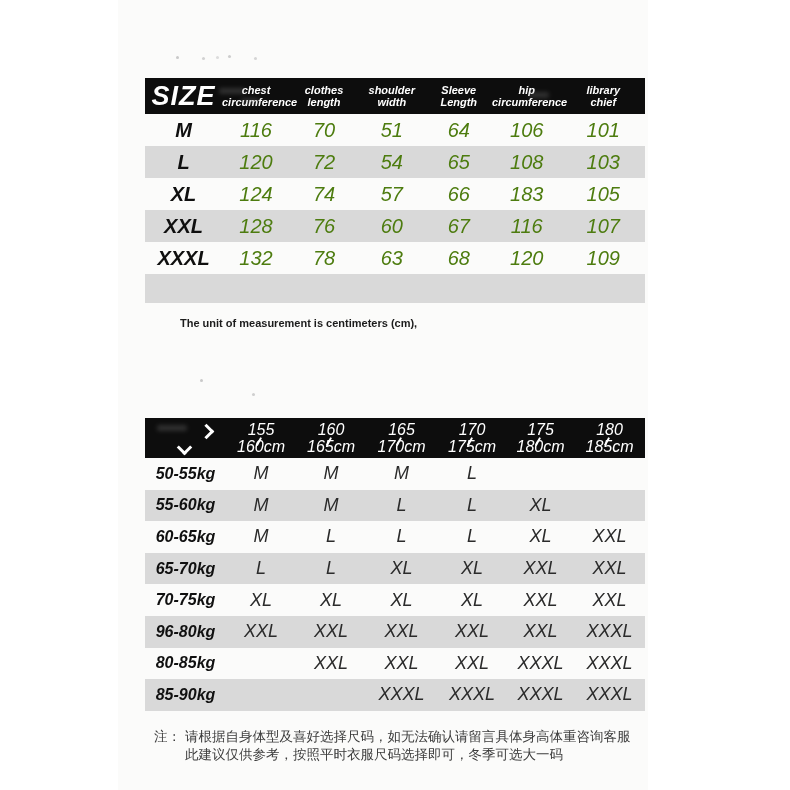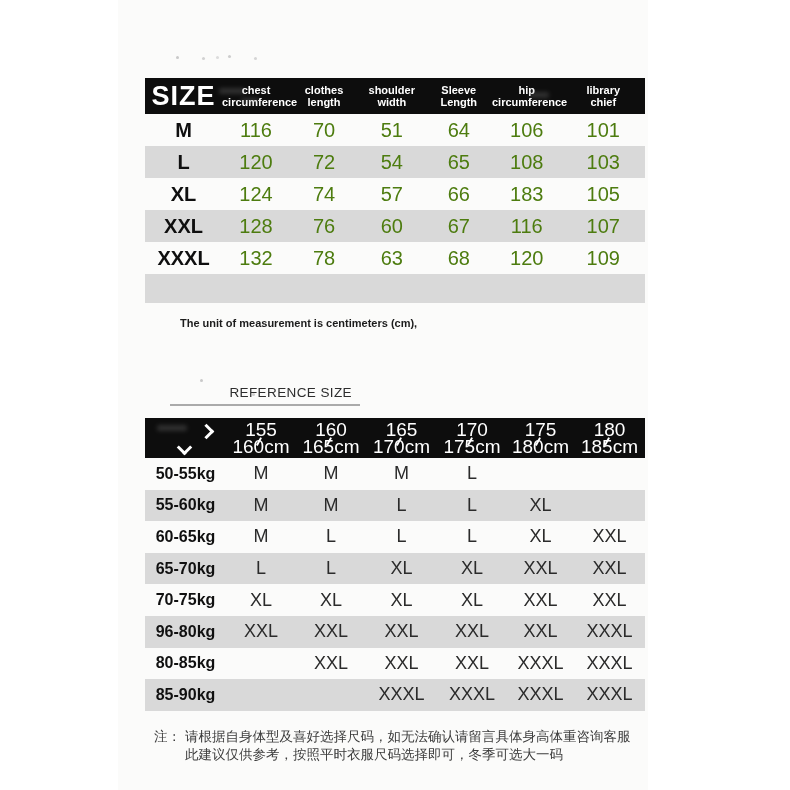--- a/index.html
+++ b/index.html
@@ -21,40 +21,40 @@
     box-sizing:border-box;
   }
   #title1{top:44px;width:186px;}
   #title2{top:385px;width:190px;}
   .wm-dots{position:absolute;width:3px;height:3px;border-radius:50%;background:#c9c9c9;
     box-shadow:26px 1px #d2d2d2,52px -1px #cdcdcd,78px 1px #d5d5d5,40px 0 #dcdcdc;}
   #dots1{left:176px;top:56px;}
   #dots2{left:200px;top:379px;box-shadow:52px 14px #cfcfcf;}
 
   
-  .tbl{position:absolute;left:145px;width:500px;}
+  .tbl{position:absolute;left:145px;width:500px;font-style:italic;}
   #table1{top:78px;}
   #table2{top:418px;}
   .t1-grid{display:grid;grid-template-columns:15.4% 13.6% 13.6% 13.5% 13.3% 13.9% 16.7%;align-items:center;}
   .t2-grid{display:grid;grid-template-columns:16.2% 14% 14% 14.2% 14% 13.4% 14.2%;align-items:center;}
   .hdr{background:#0d0d0d;color:#ffffff;position:relative;}
   #table1 .hdr{height:36px;}
   #table2 .hdr{height:40px;}
   .cell{text-align:center;}
   .size-big{font-size:27px;font-weight:700;letter-spacing:1px;}
   .hdr-2line{font-size:11px;font-weight:700;line-height:12.5px;}
   .t1-row{height:32px;font-size:20px;}
   .t1-row .rowlab{font-weight:700;font-size:20px;color:#0f0f0f;}
   .t1-row .val{font-weight:400;color:#4d7c0f;}
   .stripe{background:#d9d9d9;}
   .t1-footer{height:29px;background:#d9d9d9;}
   .t2-row{height:31.6px;font-size:18px;}
   .t2-row .rowlab{font-weight:700;font-size:16px;color:#101010;}
   .t2-row .val{font-weight:400;color:#2b2b2b;}
-  .h2cell{position:relative;font-size:19px;line-height:17px;font-weight:400;}
+  .h2cell{position:relative;font-size:16px;line-height:17px;font-weight:400;}
   .fslash{position:absolute;left:45%;top:16px;width:1.5px;height:9px;background:#ffffff;transform:rotate(28deg);}
 
   
   .smudge{position:absolute;background:#8a8a8a;opacity:.28;filter:blur(2px);border-radius:2px;}
   .sm1{left:74px;top:10px;width:26px;height:6px;}
   .sm2{left:96px;top:20px;width:18px;height:5px;}
   .sm3{left:384px;top:14px;width:20px;height:6px;}
   .sm4{left:12px;top:7px;width:30px;height:6px;}
 
   
@@ -153,23 +153,20 @@
       <div class="cell val">120</div>
       <div class="cell val">109</div>
     </div>
     <div class="t1-footer"></div>
   </div>
 
   <div id="en-note">
     <div class="l1">The unit of measurement is centimeters (cm),</div>
   </div>
 
-  <div class="sec-title" id="title2">
-    <span>REFERENCE SIZE</span>
-  </div>
   <div class="wm-dots" id="dots2"></div>
 
   <div class="tbl" id="table2">
     <div class="t2-grid hdr">
       <div class="cell" style="position:relative;height:100%;">
         <span class="smudge sm4"></span>
         <span class="chev chev-right"></span>
         <span class="chev chev-down"></span>
       </div>
       <div class="cell h2cell">

